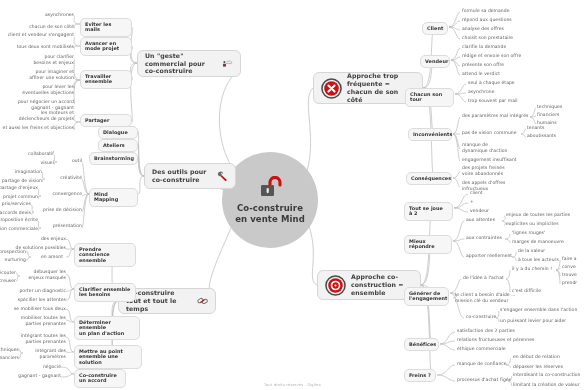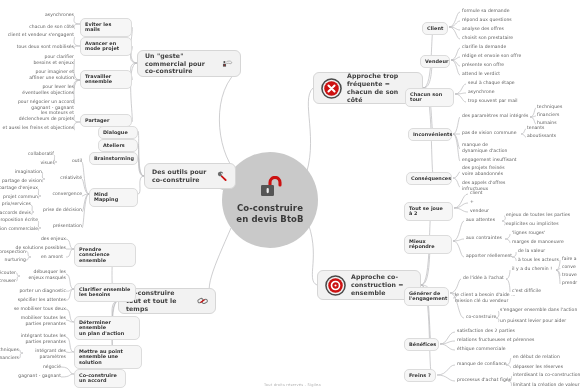--- a/index.html
+++ b/index.html
@@ -215,21 +215,21 @@
     <path d="M508,381 C512,381 512,386 511,386"></path>
   </svg>
 
   <div class="center-node">
     <svg class="lock" width="26" height="24" viewBox="0 0 26 24">
       <path d="M13 9 V6.5 C13 3.4 15.4 1.4 18 1.4 C20.6 1.4 23 3.4 23 6.5 V9" fill="none" stroke="#cc1111" stroke-width="3.1" stroke-linecap="round"></path>
       <rect x="4" y="9" width="13" height="11" rx="1.2" fill="#555555"></rect>
       <rect x="9.6" y="12" width="2.2" height="5.2" rx="1.1" fill="#eeeeee"></rect>
     </svg>
     <div class="center-label">
-      <span>Co-construire</span><br><span>en devis BtoB</span>
+      <span>Co-construire</span><br><span>en vente Mind</span>
     </div>
   </div>
 
   <div class="main-node" style="left:137px;top:50px;width:104px;height:27px;">
     <div class="txt">Un "geste" commercial
 pour co-construire</div>
     <svg width="22" height="18" viewBox="0 0 22 18">
       <path d="M9 5 C12 2 18 2 20 5 C21 7 19 9 17 8" fill="none" stroke="#777" stroke-width="1"></path>
       <circle cx="5" cy="5" r="2.2" fill="#555"></circle>
       <rect x="2" y="8.5" width="6.4" height="6" fill="#555"></rect>

